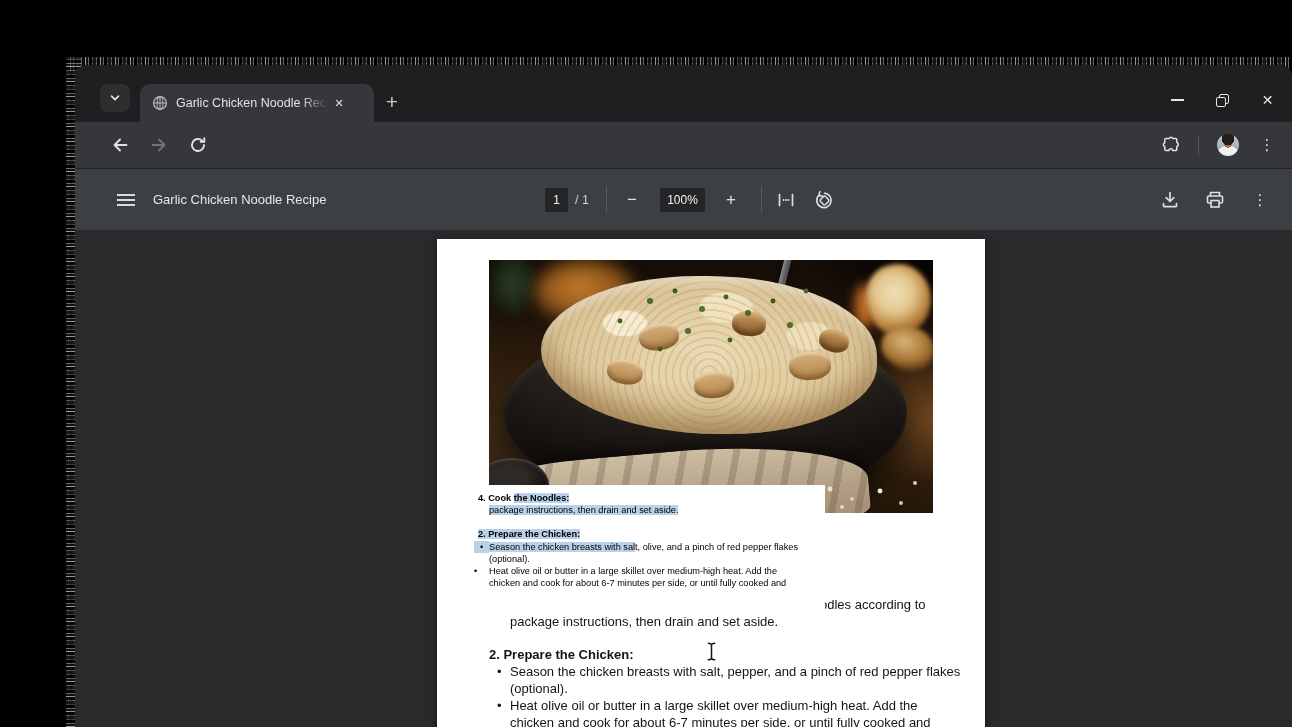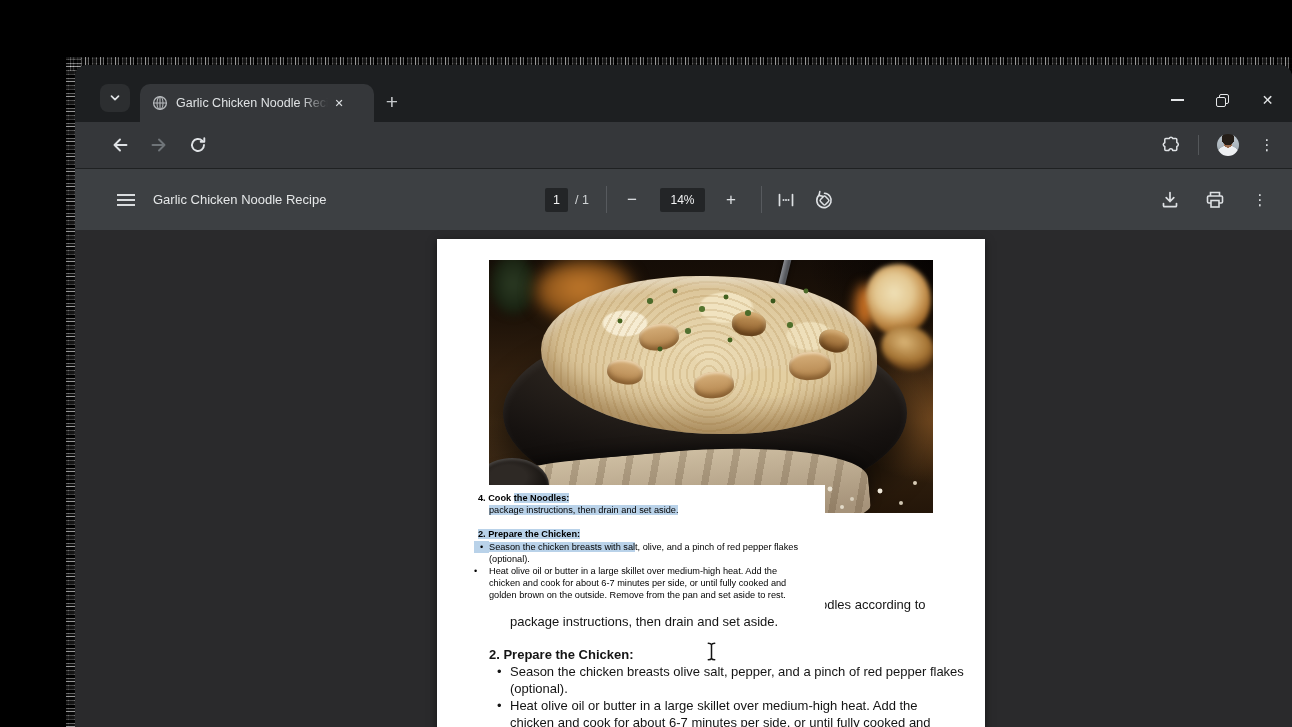--- a/index.html
+++ b/index.html
@@ -262,21 +262,21 @@
           <span></span>
         </div>
       <div class="pdftitle">Garlic Chicken Noodle Recipe</div>
 
       <div class="pagebox">1</div>
       <div class="pagecount">/ 1</div>
       <div class="pb-sep" style="left:531px"></div>
       <div class="zoombtn" style="left:542px">
           <span>−</span>
         </div>
-      <div class="zoombox">14%</div>
+      <div class="zoombox">100%</div>
       <div class="zoombtn" style="left:641px">
           <span>+</span>
         </div>
       <div class="pb-sep" style="left:686px"></div>
 
       <div class="toolbtn" style="left:696px">
         <svg width="22" height="22" viewBox="0 0 22 22">
           <path d="M4.5 5.5v11M17.5 5.5v11" stroke="#dde0e3" stroke-width="1.7" stroke-linecap="round"></path>
           <circle cx="8.5" cy="11" r="1" fill="#dde0e3"></circle>
             <circle cx="11" cy="11" r="1" fill="#dde0e3"></circle>
@@ -332,35 +332,34 @@
           <div class="ph-plate"></div>
           <div class="ph-garnish"></div>
           <div class="ph-crumbs"></div>
         </div>
 
         <div class="doc-lines" id="doc-lines">
             <div class="tline number number"><span>1. Cook the Noodles:</span></div>
             <div class="tline bullet"><span class="blt">•</span><span>Bring a large pot of salted water to a boil. Cook the noodles according to</span></div>
             <div class="tline cont"><span>package instructions, then drain and set aside.</span></div>
             <div class="tline number gap number"><span>2. Prepare the Chicken:</span></div>
-            <div class="tline bullet"><span class="blt">•</span><span>Season the chicken breasts olive salt, pepper, and a pinch of red pepper flakes</span></div>
+            <div class="tline bullet"><span class="blt">•</span><span>Season the chicken breasts with salt, pepper, and a pinch of red pepper flakes</span></div>
             <div class="tline cont"><span>(optional).</span></div>
             <div class="tline bullet"><span class="blt">•</span><span>Heat olive oil or butter in a large skillet over medium-high heat. Add the</span></div>
             <div class="tline cont"><span>chicken and cook for about 6-7 minutes per side, or until fully cooked and</span></div>
           </div>
 
         <div class="preview" id="drag-preview">
             <div class="tline number number"><span>4. Cook </span><span class="hl">the Noodles:</span></div>
             <div class="tline cont"><span class="hl">package instructions, then drain and set aside.</span></div>
             <div class="tline number gap number"><span class="hl">2. Prepare the Chicken:</span></div>
             <div class="tline bullet"><span class="blt hl">•</span><span class="hl">Season the chicken breasts with sal</span><span>t, olive, and a pinch of red pepper flakes</span></div>
             <div class="tline cont"><span>(optional).</span></div>
             <div class="tline bullet"><span class="blt">•</span><span>Heat olive oil or butter in a large skillet over medium-high heat. Add the</span></div>
             <div class="tline cont"><span>chicken and cook for about 6-7 minutes per side, or until fully cooked and</span></div>
-            <div class="tline cont"><span>golden brown on the outside. Remove from the pan and set aside to rest.</span></div>
           </div>
       </div>
     </div>
   </div>
 
   <div class="cursor">
     <svg width="15" height="21" viewBox="0 0 15 21">
       <path d="M4.3 2.2c1.8 0 2.8.7 3.2 1.5.4-.8 1.4-1.5 3.2-1.5M7.5 3.7v13.6M4.3 18.8c1.8 0 2.8-.7 3.2-1.5.4.8 1.4 1.5 3.2 1.5" fill="none" stroke="#141414" stroke-width="1.5" stroke-linecap="round"></path>
     </svg>
   </div>

